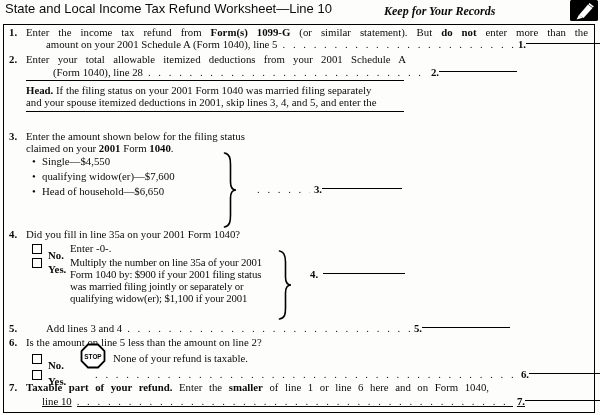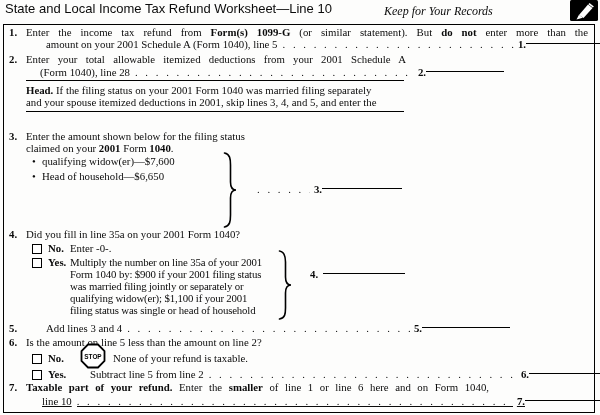--- a/index.html
+++ b/index.html
@@ -3,23 +3,23 @@
 <meta charset="utf-8">
 <style>
   html,body{margin:0;padding:0;}
   body{
     width:600px;height:415px;position:relative;background:#fdfdfc;
     font-family:"Liberation Serif",serif;font-size:10.8px;line-height:12px;color:#0b0b0b;
     overflow:hidden;
   }
   .abs{position:absolute;}
   .title{font-family:"Liberation Sans",sans-serif;font-weight:normal;font-size:13px;}
-  .keep{font-style:italic;font-weight:normal;font-size:12px;}
+  .keep{font-style:italic;font-weight:bold;font-size:12px;}
   .box{position:absolute;left:3px;top:24px;width:592px;height:389px;border:1.6px solid #000;box-sizing:border-box;background:transparent;}
-  .b{font-weight:bold;}
+  .b{font-weight:bold;margin-top:7px;}
   .inum{font-weight:bold;position:absolute;left:9px;}
   .jl{text-align:justify;text-align-last:justify;}
   .nw{white-space:nowrap;}
   .row{display:flex;align-items:center;position:absolute;margin-left:20px;}
   .leader{flex:1 1 auto;overflow:hidden;white-space:nowrap;word-spacing:5px;margin:0 4px 0 5px;}
   .elab{font-weight:bold;flex:0 0 auto;}
   .uline{border-bottom:1.2px solid #000;margin-bottom:1px;flex:0 0 auto;display:inline-block;}
   .cb{position:absolute;width:8px;height:8px;border:1.2px solid #000;background:#fff;}
   .note{position:absolute;left:26px;top:80px;width:378px;border-top:1.4px solid #000;border-bottom:1.4px solid #000;padding:3px 0 3px 0;}
   .bullets{position:absolute;left:32px;top:155px;width:196px;}
@@ -48,37 +48,40 @@
 <div class="abs jl" style="left:26px;top:26px;width:562px;"><span>Enter the income tax refund from </span><span class="b">Form(s) 1099-G</span><span> (or similar statement). But </span><span class="b">do not</span><span> enter more than the</span></div>
 <div class="row" style="left:26px;top:38px;width:562px;">
   <span class="nw">amount on your 2001 Schedule A (Form 1040), line 5</span>
   <span class="leader">. . . . . . . . . . . . . . . . . . . . . . . . . . . . . . . . . . . . . . . . . . . . . . . .</span>
   <span class="elab">1.</span>
   <span class="uline" style="width:82px;"></span>
 </div>
 
 <span class="inum" style="top:53px;">2.</span>
 <div class="abs jl" style="left:26px;top:53px;width:380px;">Enter your total allowable itemized deductions from your 2001 Schedule A</div>
-<div class="row" style="left:20px;top:66px;width:464px;">
+<div class="row" style="left:33px;top:66px;width:464px;">
   <span class="nw">(Form 1040), line 28</span>
   <span class="leader">. . . . . . . . . . . . . . . . . . . . . . . . . . . . . . . . . . . . . . . . . . . . . . . .</span>
   <span class="elab">2.</span>
   <span class="uline" style="width:78px;"></span>
 </div>
 
 <div class="note">
   <div class="nw"><span class="b">Head.</span> <span>If the filing status on your 2001 Form 1040 was married filing separately</span></div>
   <div class="nw">and your spouse itemized deductions in 2001, skip lines 3, 4, and 5, and enter the</div>
 </div>
 
 <span class="inum" style="top:130px;">3.</span>
 <div class="abs nw" style="left:26px;top:130px;">Enter the amount shown below for the filing status</div>
 <div class="abs nw" style="left:26px;top:142px;"><span>claimed on your </span><span class="b">2001</span><span> Form </span><span class="b">1040</span><span>.</span></div>
 
 <div class="bullets">
+  <div class="bullet">
+      <div class="nw">Single—$4,550</div>
+    </div>
   <div class="bullet">
       <div class="nw">qualifying widow(er)—$7,600</div>
     </div>
   <div class="bullet">
       <div class="nw">Head of household—$6,650</div>
     </div>
 </div>
 
 <span class="abs" style="left:221px;top:152px;">
   <svg width="17" height="76" viewBox="0 0 17 76">
@@ -98,21 +101,20 @@
 <span class="abs b" style="left:48px;top:242px;">No.</span>
 <span class="abs nw" style="left:70px;top:242px;">Enter -0-.</span>
 
 <span class="cb" style="left:32px;top:258px;"></span>
 <span class="abs b" style="left:48px;top:256px;">Yes.</span>
 <div class="yesblock">
   <div class="nw">Multiply the number on line 35a of your 2001</div>
   <div class="nw">Form 1040 by: $900 if your 2001 filing status</div>
   <div class="nw">was married filing jointly or separately or</div>
   <div class="nw">qualifying widow(er); $1,100 if your 2001</div>
-  <div class="nw">filing status was single or head of household</div>
 </div>
 <span class="abs" style="left:276px;top:250px;">
   <svg width="17" height="70" viewBox="0 0 17 70">
     <path d="M3.5,1 C9,2 9.5,7 9.5,12 L9.5,27 C9.5,32.5 11,35 15,35 C11,35 9.5,37.5 9.5,43 L9.5,58 C9.5,64 9,68 3.5,69" fill="none" stroke="#000" stroke-width="1.6" stroke-linecap="round"></path>
   </svg>
 </span>
 <div class="row" style="left:290px;top:268px;width:97px;">
   <span class="elab" style="margin-right:5px;">4.</span>
   <span class="uline" style="width:82px;"></span>
 </div>
@@ -134,21 +136,20 @@
   <svg width="26" height="26" viewBox="0 0 26 26">
     <polygon points="8,1.5 18,1.5 24.5,8 24.5,18 18,24.5 8,24.5 1.5,18 1.5,8" fill="#fff" stroke="#000" stroke-width="1.8"></polygon>
     <text x="13" y="15.5" text-anchor="middle" font-family="Liberation Sans, sans-serif" font-size="6.4" font-weight="bold" fill="#000">STOP</text>
   </svg>
 </span>
 <span class="abs nw" style="left:113px;top:352px;">None of your refund is taxable.</span>
 
 <span class="cb" style="left:32px;top:370px;"></span>
 <span class="abs b" style="left:48px;top:368px;">Yes.</span>
 <div class="row" style="left:70px;top:368px;width:521px;">
-  <span class="nw">Subtract line 5 from line 2</span>
   <span class="leader">. . . . . . . . . . . . . . . . . . . . . . . . . . . . . . . . . . . . . . . . . . . . . . . .</span>
   <span class="elab">6.</span>
   <span class="uline" style="width:82px;"></span>
 </div>
 
 <span class="inum" style="top:381px;">7.</span>
 <div class="abs jl" style="left:26px;top:381px;width:463px;"><span class="b">Taxable part of your refund.</span><span> Enter the </span><span class="b">smaller</span><span> of line 1 or line 6 here and on Form 1040,</span></div>
 <div class="row" style="left:22px;top:395px;width:565px;text-decoration:underline;">
   <span class="nw">line 10</span>
   <span class="leader">. . . . . . . . . . . . . . . . . . . . . . . . . . . . . . . . . . . . . . . . . . . . . . . .</span>

